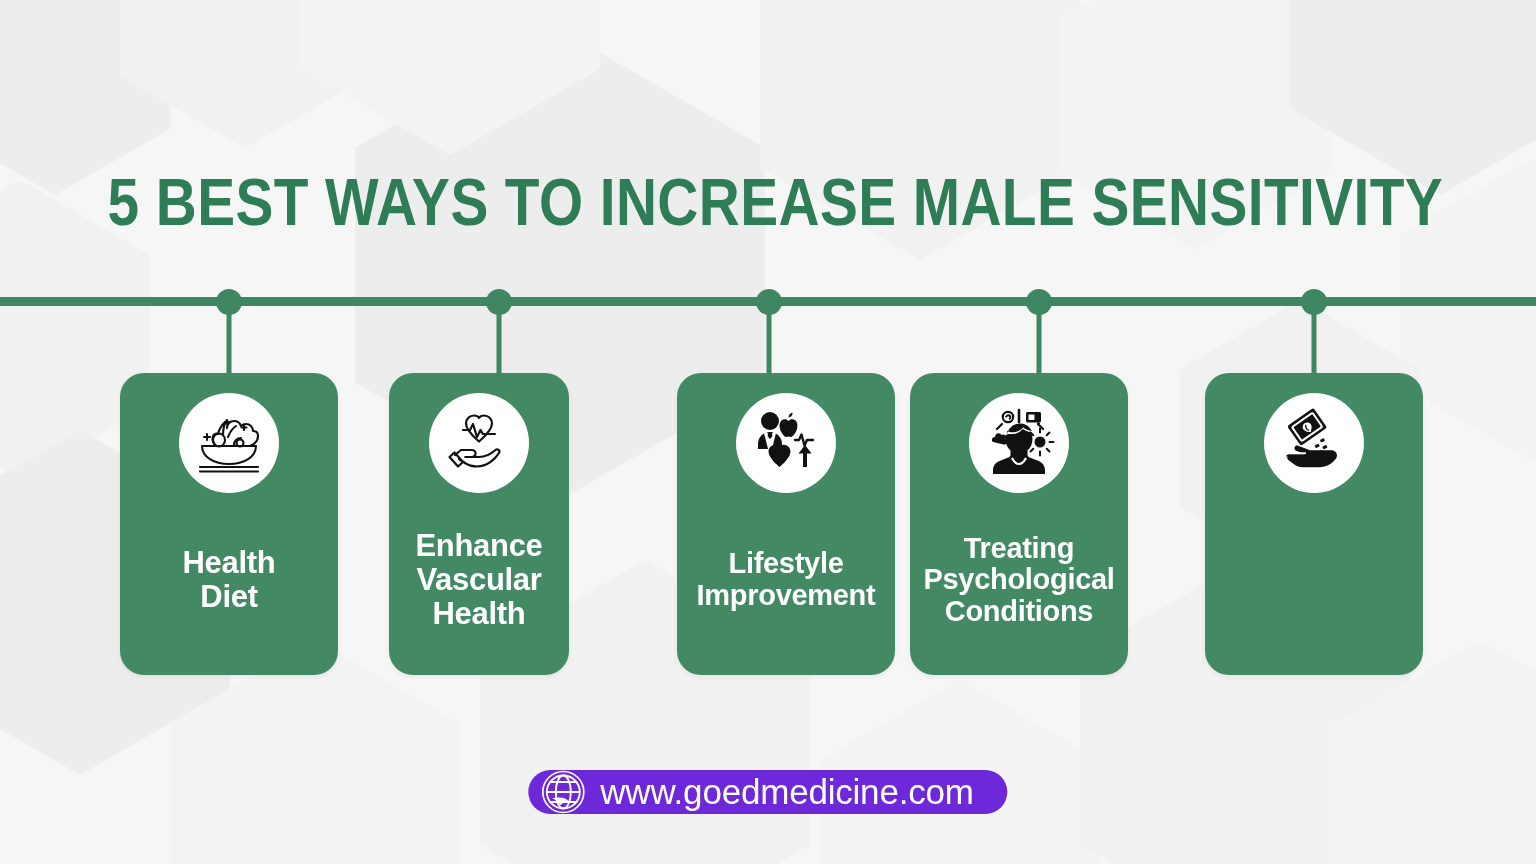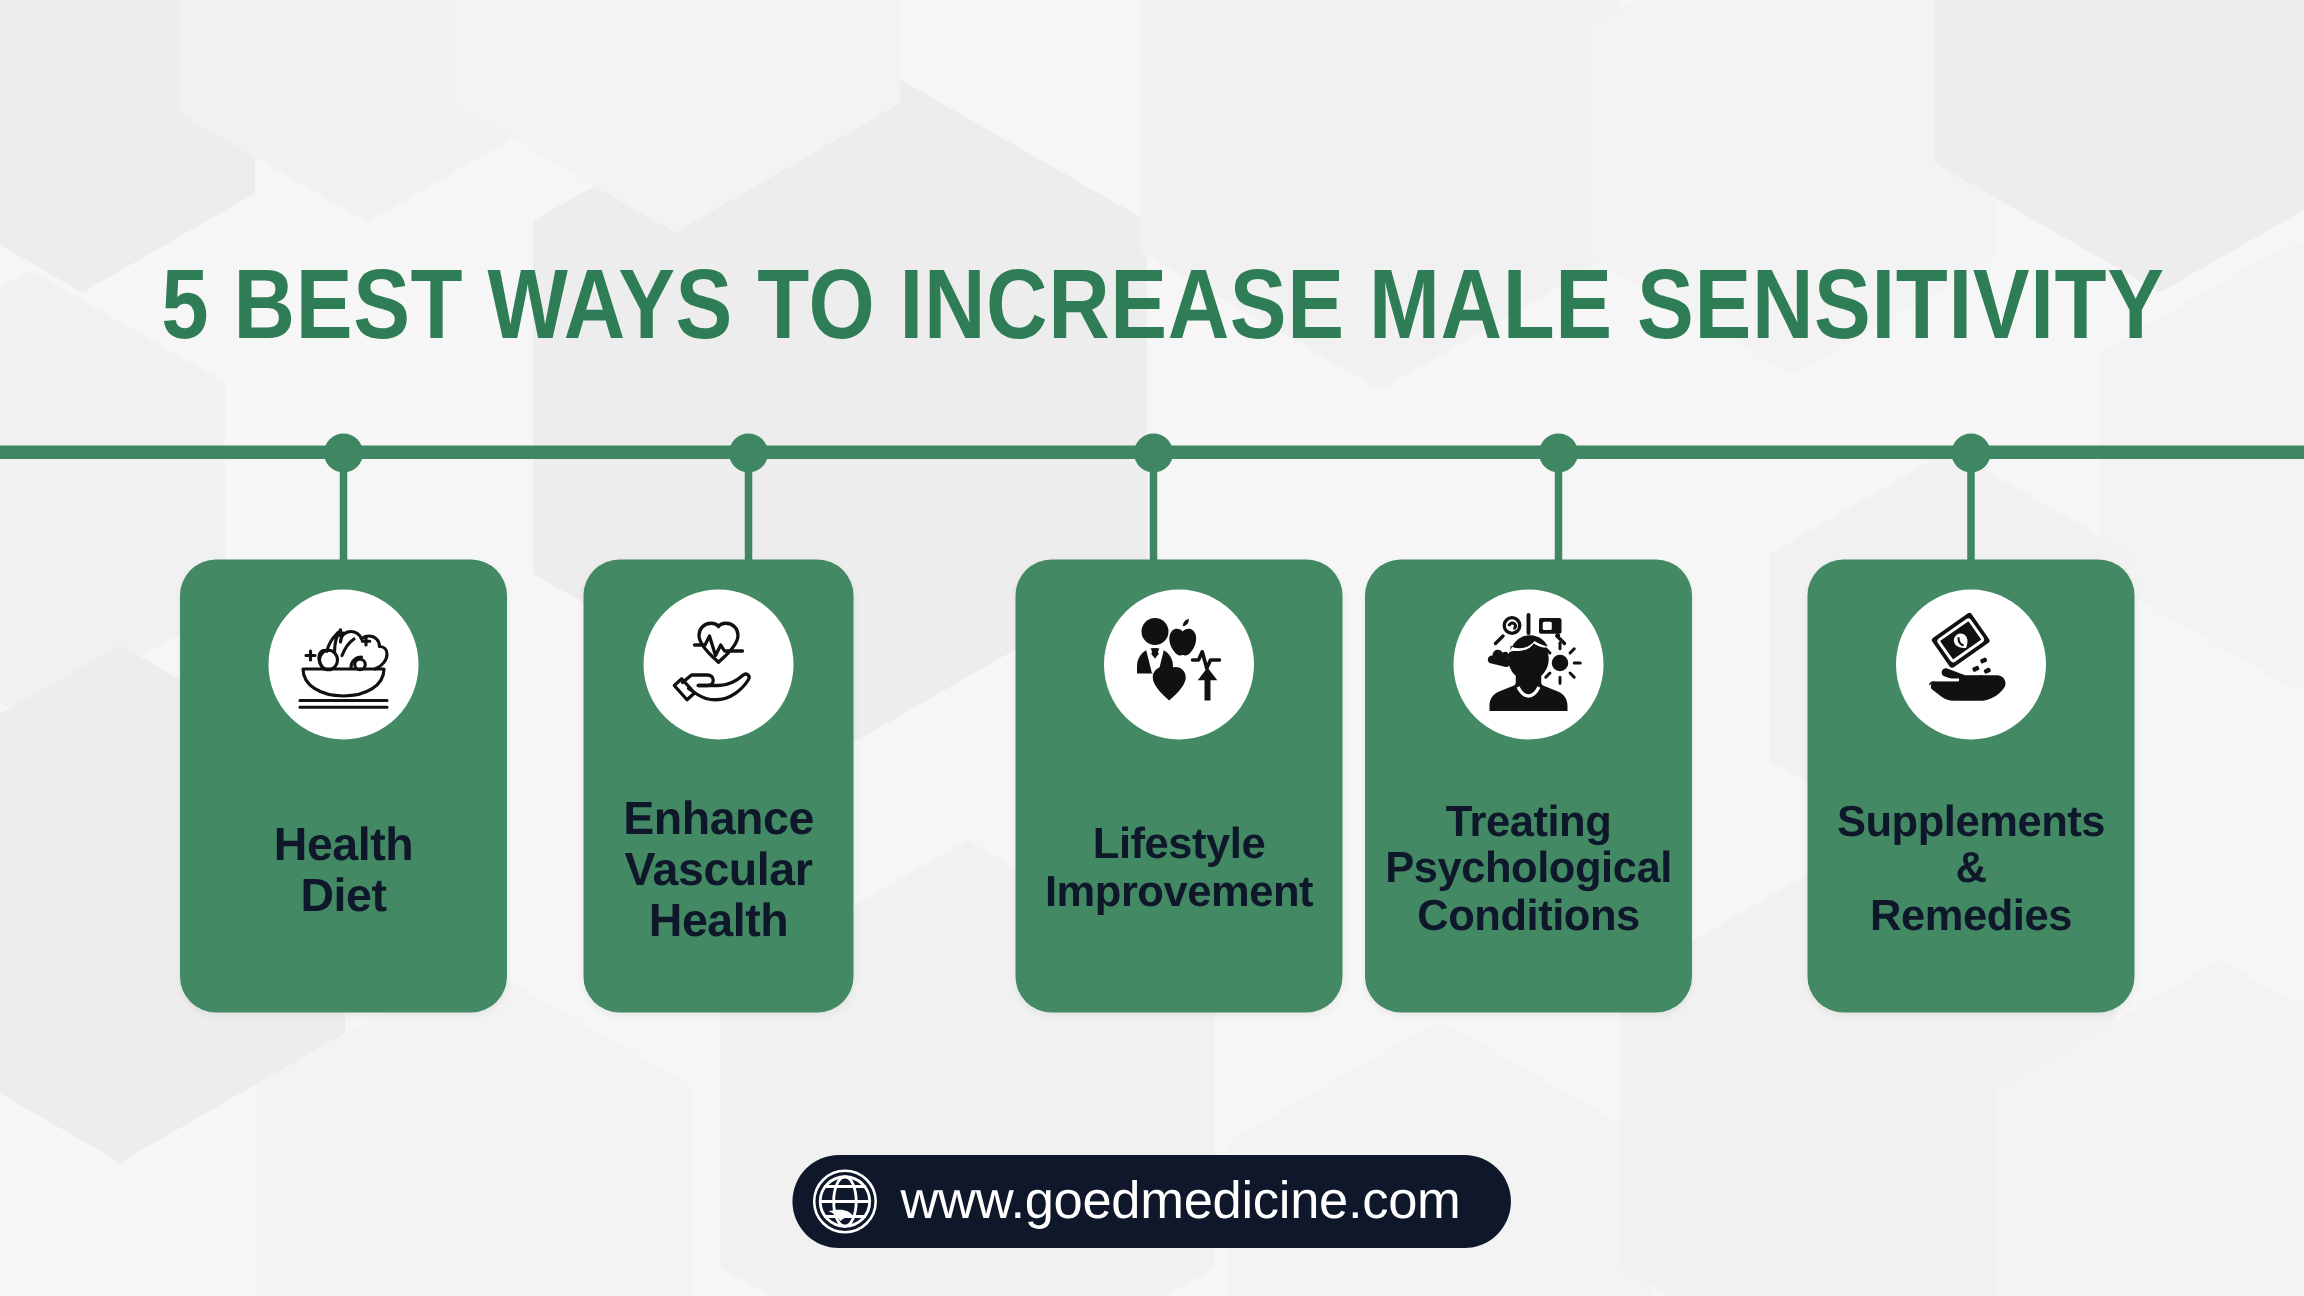--- a/index.html
+++ b/index.html
@@ -93,38 +93,38 @@
   }
   .icon-circle svg{ display:block; }
 
   .card-label{
     flex:1;
     display:flex;
     align-items:center;
     justify-content:center;
     width:100%;
     padding:0 6px 8px 6px;
-    color:#0f172a;
+    color:#ffffff;
     font-size:31px;
     font-weight:bold;
     line-height:1.09;
     text-align:center;
     letter-spacing:-0.3px;
     white-space:pre-line;
   }
   .card-label.small{ font-size:29px; }
 
   
   .footer{
     position:absolute;
     left:50%;
     transform:translateX(-50%);
     top:770px;
-    height:62px;
-    background:#0f172a;
+    height:44px;
+    background:#6d28d9;
     border-radius:31px;
     display:flex;
     align-items:center;
     padding:0 34px 0 12px;
     gap:14px;
   }
   .globe{
     width:46px; height:46px;
     flex:0 0 auto;
   }
@@ -282,23 +282,20 @@
           <rect x="39" y="39.5" width="4.5" height="3" rx="1" transform="rotate(-25 41 41)"></rect>
           <rect x="46.5" y="41" width="4.5" height="3" rx="1" transform="rotate(-25 48 42)"></rect>
           <rect x="41.5" y="46" width="4.5" height="3" rx="1" transform="rotate(-25 43 47)"></rect>
           <rect x="49" y="47.5" width="4.5" height="3" rx="1" transform="rotate(-25 51 49)"></rect>
         </g>
 
         <path d="M10 52c0-1.6 1.3-2.8 2.9-2.8h16.3l-9-3.4c-1.4-.5-2.1-2.1-1.6-3.5.5-1.4 2.1-2.1 3.5-1.6l12 4.5h21.4c3 0 5.5 2.4 5.5 5.4 0 1.1-.4 2.1-1 3-3.6 5.2-9.6 8.6-16.4 8.6H26.5c-3 0-5.8-1-8.1-2.7l-6.1-4.6c-1.3-1-1.5-2.9-.5-4.2"></path>
         <path d="M14 48.2h16" fill="none" stroke="#fff" stroke-width="1.8"></path>
       </svg>
     </div>
-    <div class="card-label small">Supplements
-&amp;
-Remedies</div>
   </div>
 
   <div class="footer">
     <span class="globe">
       <svg width="46" height="46" viewBox="0 0 46 46" fill="none" stroke="#ffffff" stroke-width="1.9">
         <circle cx="23" cy="23" r="20.5" stroke-width="1.7"></circle>
         <circle cx="23" cy="23" r="16.5"></circle>
         <ellipse cx="23" cy="23" rx="7.5" ry="16.5"></ellipse>
         <path d="M6.5 23h33M9 13h28M9 33h28"></path>
         <path d="M12 29.5c3.5 1 6 3.5 8 6.5 2-2 5-3 8.5-3.5-2-2.5-5-4-9-4-3 0-5.5.4-7.5 1z" fill="#ffffff" stroke="none"></path>

